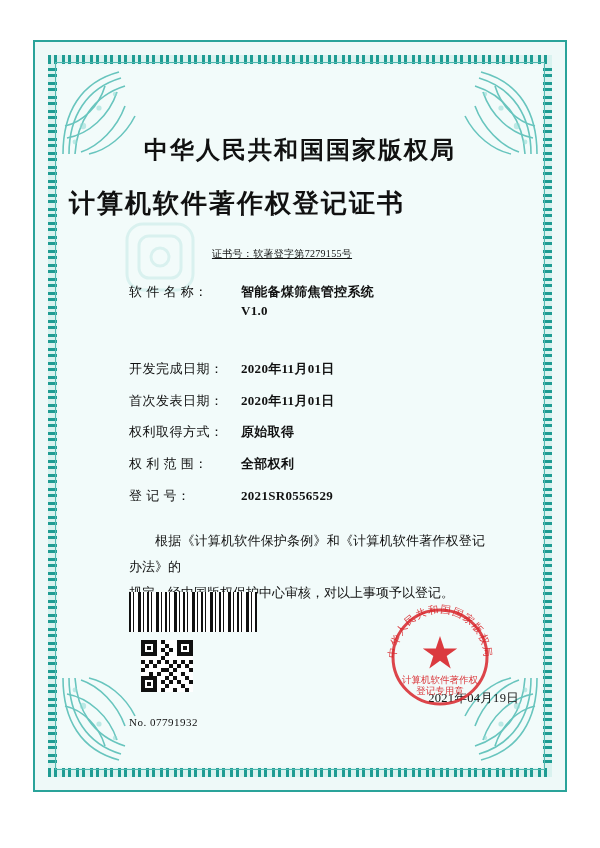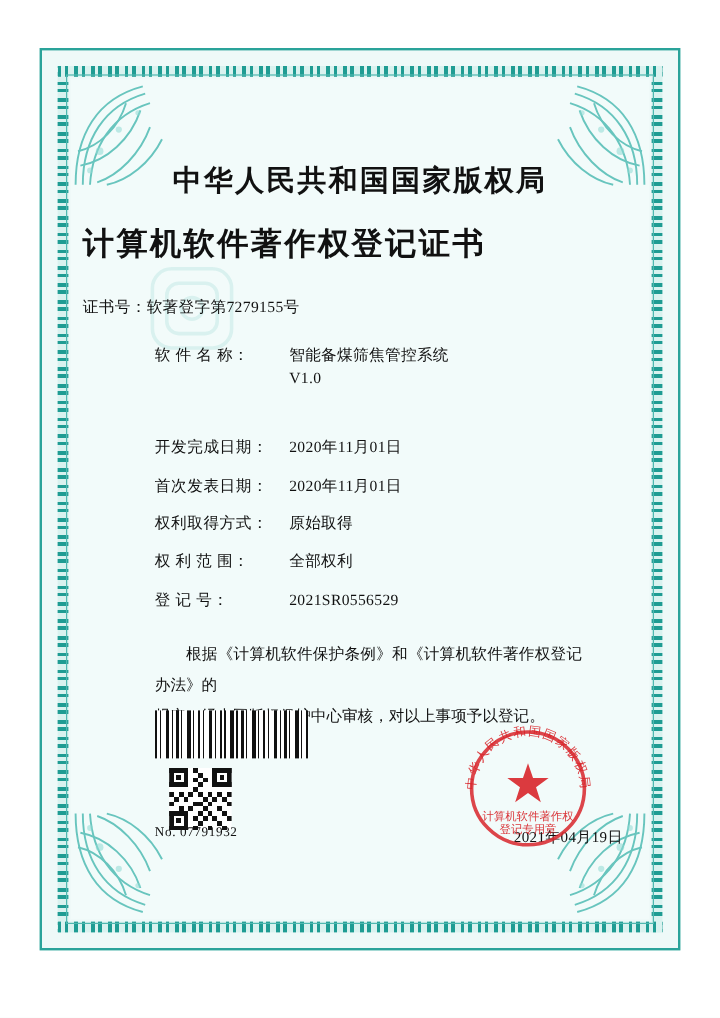--- a/index.html
+++ b/index.html
@@ -83,26 +83,27 @@
   .title2{
     text-align:left;
     font-family:"Liberation Serif", serif;
     font-weight:bold;
     font-size:26px;
     letter-spacing:2px;
     color:#111;
     margin-top:20px;
   }
   .certno{
-    text-align:left;
-    font-size:13px;
+    text-align:center;
+    font-size:10px;
     color:#111;
     margin-top:26px;
     padding-right:36px;
     letter-spacing:.3px;
+    text-decoration:underline;
   }
   .rows{
     margin-top:22px;
     padding-left:60px;
     padding-right:34px;
   }
   .row{
     display:flex;
     align-items:flex-start;
     margin-bottom:15px;
@@ -112,20 +113,21 @@
   .row .lbl{
     width:112px;
     flex:0 0 112px;
     letter-spacing:.5px;
     white-space:nowrap;
   }
   .row .val{
     flex:1;
     letter-spacing:.3px;
     line-height:1.45;
+    font-weight:bold;
   }
   .row.tight{margin-bottom:13px;justify-content:flex-end;}
   .gap{height:12px;}
   .para{
     margin-top:22px;
     padding-left:60px;
     padding-right:46px;
     font-size:13px;
     line-height:2.0;
     color:#111;
@@ -137,21 +139,21 @@
   
   .barcode{
     position:absolute;
     left:96px;top:552px;
     width:128px;height:40px;
     background:
       repeating-linear-gradient(90deg,#111 0 2px,#fff 2px 4px,#111 4px 5px,#fff 5px 9px,#111 9px 12px,#fff 12px 14px,#111 14px 15px,#fff 15px 18px);
   }
   .barcode-no{
     position:absolute;
-    left:96px;top:648px;
+    left:96px;top:676px;
     font-size:11px;color:#111;letter-spacing:.5px;
   }
   
   .qr{
     position:absolute;
     left:108px;top:600px;
     width:52px;height:52px;
   }
   .qr svg{display:block;}
   .date{

